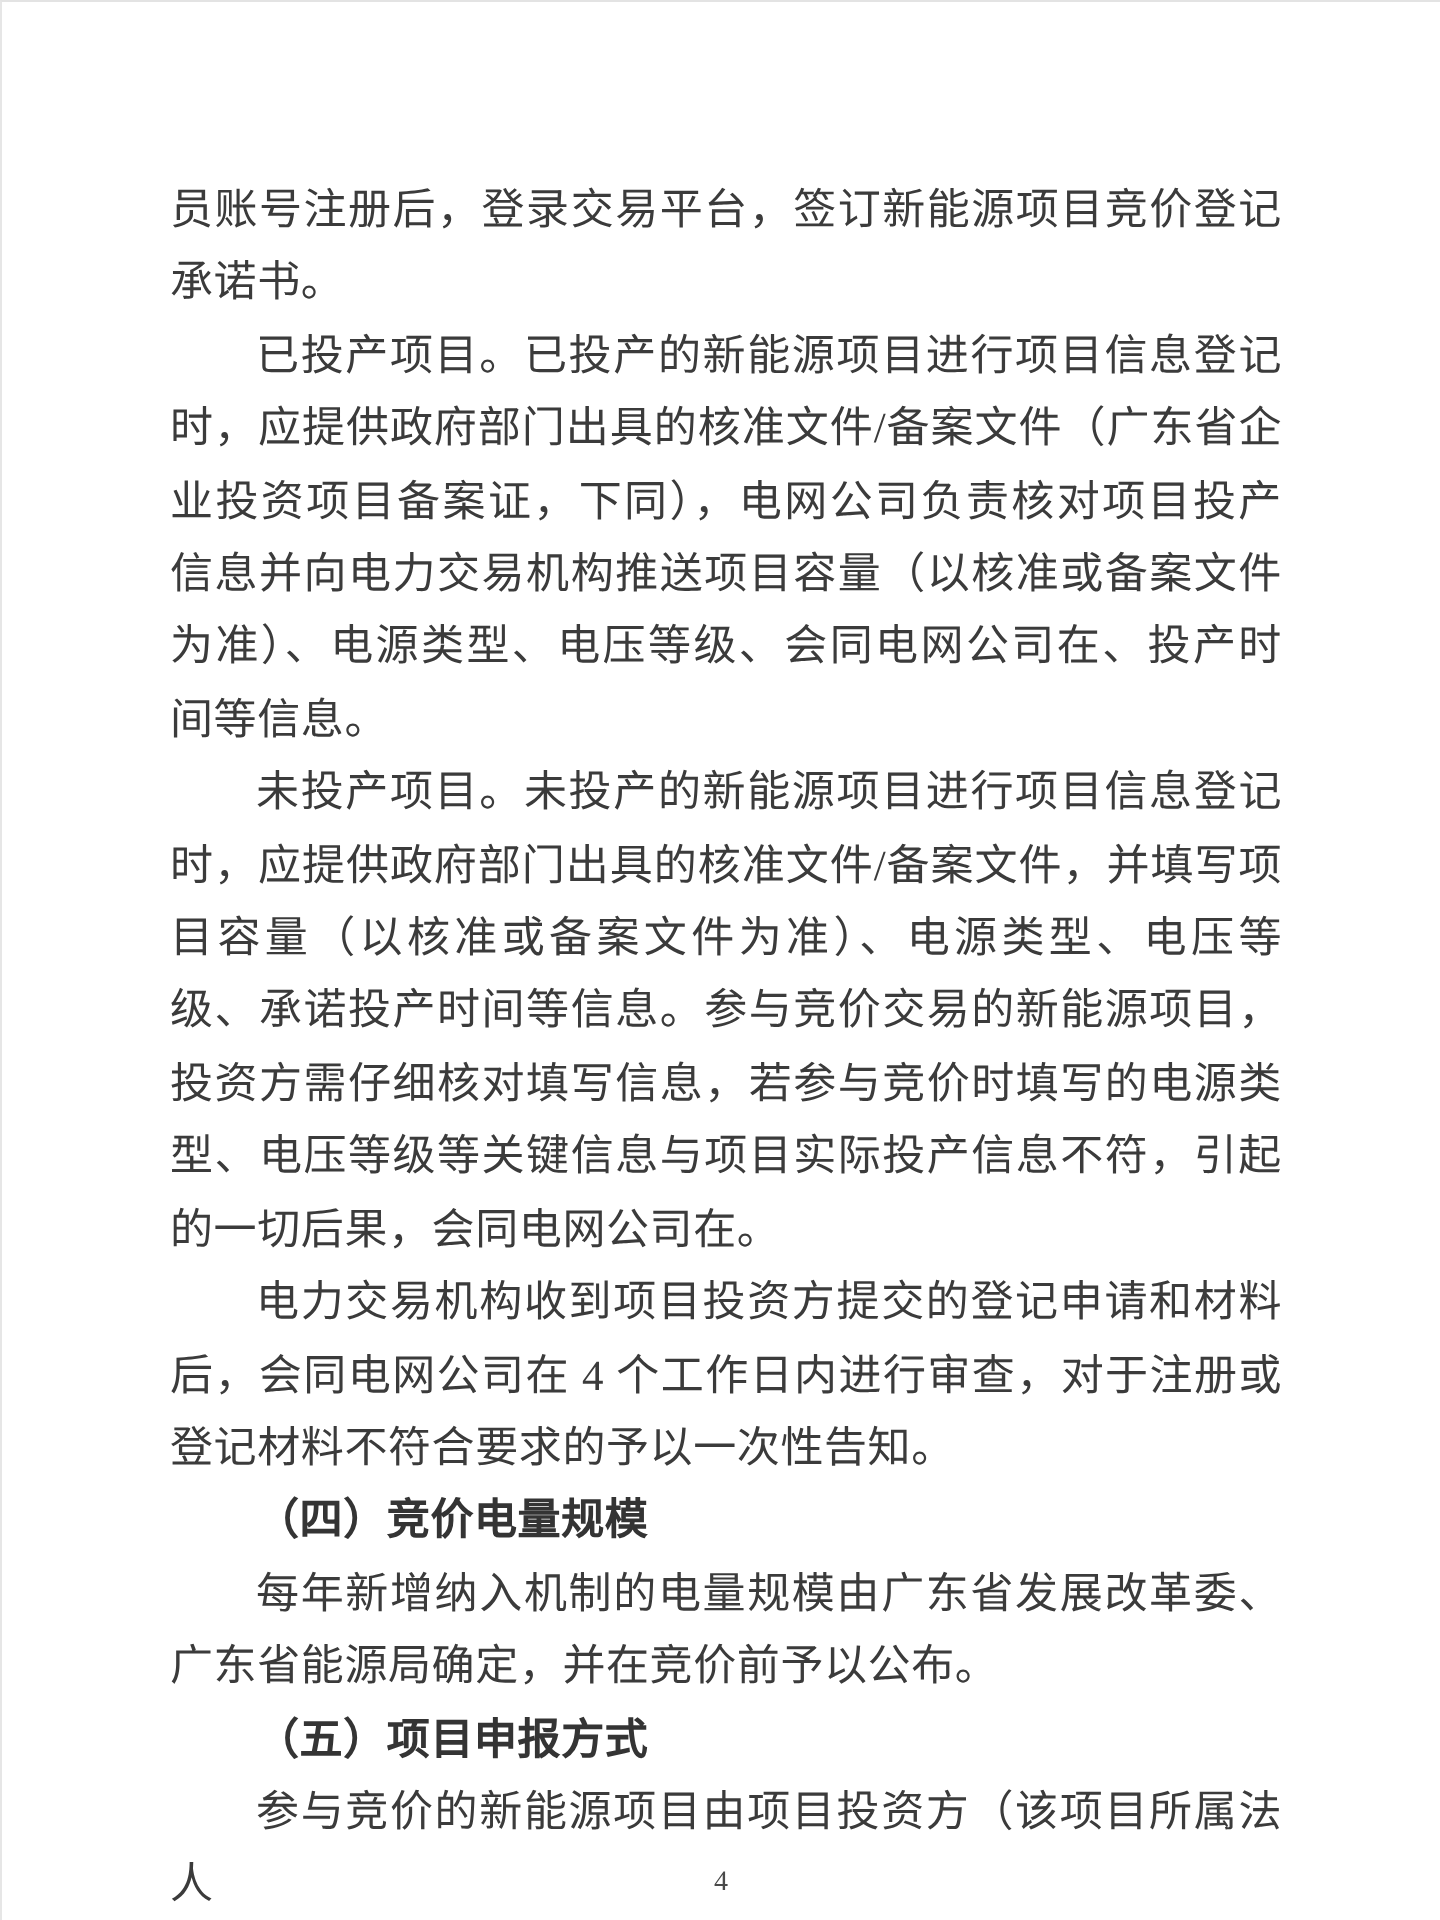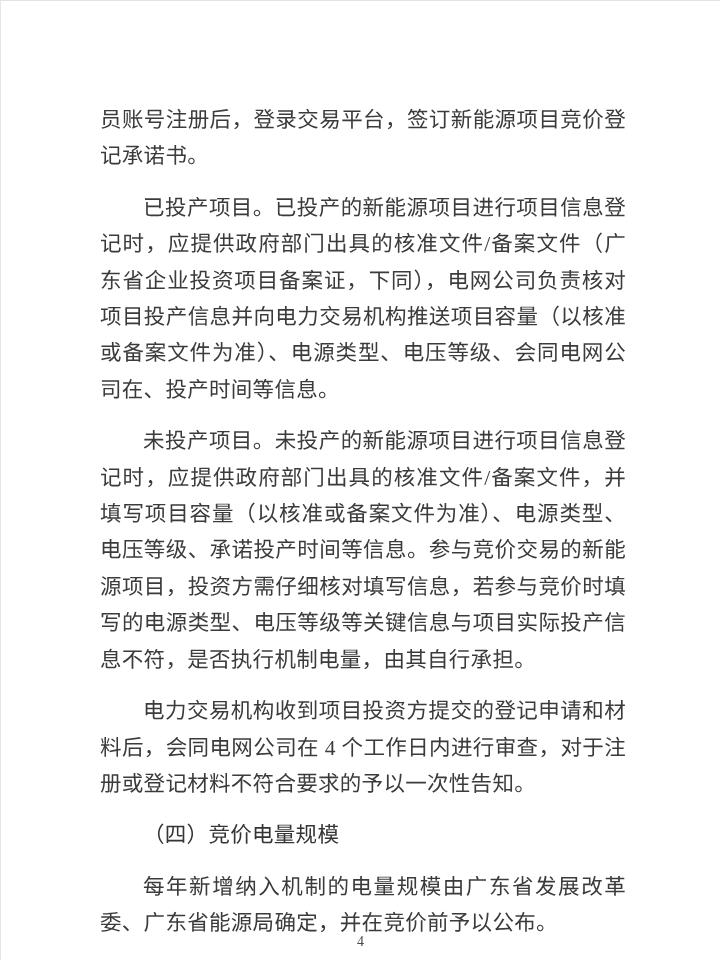--- a/index.html
+++ b/index.html
@@ -23,51 +23,52 @@
     top: 86px;
     left: 84px;
     width: 556px;
     font-size: 21.5px;
     line-height: 36.4px;
     letter-spacing: 0.3px;
     color: #3b3b3b;
     text-align: justify;
   }
   .content p {
-    margin: 15px;
+    margin: 0;
     padding: 0;
   }
   .indent {
     text-indent: 2em;
   }
   .subheading {
     text-indent: 2em;
   }
   .heading-bold {
     text-indent: 2em;
-    font-weight: normal;
+    font-weight: bold;
     color: #343434;
   }
   .footer {
     position: absolute;
     top: 933px;
     left: 0;
     width: 100%;
     text-align: center;
     font-size: 14px;
     color: #4a4a4a;
   }
 </style>
 </head>
 <body>
 
 <div class="page">
   <div class="content">
     <p class="continuation">员账号注册后，登录交易平台，签订新能源项目竞价登记承诺书。</p>
     <p class="indent">已投产项目。已投产的新能源项目进行项目信息登记时，应提供政府部门出具的核准文件/备案文件（广东省企业投资项目备案证，下同），电网公司负责核对项目投产信息并向电力交易机构推送项目容量（以核准或备案文件为准）、电源类型、电压等级、会同电网公司在、投产时间等信息。</p>
-    <p class="indent">未投产项目。未投产的新能源项目进行项目信息登记时，应提供政府部门出具的核准文件/备案文件，并填写项目容量（以核准或备案文件为准）、电源类型、电压等级、承诺投产时间等信息。参与竞价交易的新能源项目，投资方需仔细核对填写信息，若参与竞价时填写的电源类型、电压等级等关键信息与项目实际投产信息不符，是否执行机制电量，由其自行承担。</p>
+    <p class="indent">未投产项目。未投产的新能源项目进行项目信息登记时，应提供政府部门出具的核准文件/备案文件，并填写项目容量（以核准或备案文件为准）、电源类型、电压等级、承诺投产时间等信息。参与竞价交易的新能源项目，投资方需仔细核对填写信息，若参与竞价时填写的电源类型、电压等级等关键信息与项目实际投产信息不符，引起的一切后果，会同电网公司在。</p>
     <p class="indent">电力交易机构收到项目投资方提交的登记申请和材料后，会同电网公司在 4 个工作日内进行审查，对于注册或登记材料不符合要求的予以一次性告知。</p>
     <p class="heading-bold">（四）竞价电量规模</p>
     <p class="indent">每年新增纳入机制的电量规模由广东省发展改革委、广东省能源局确定，并在竞价前予以公布。</p>
+    <p class="heading-bold">（五）项目申报方式</p>
     <p class="indent">参与竞价的新能源项目由项目投资方（该项目所属法人</p>
   </div>
   <div class="footer">4</div>
 </div>
 
 </body></html>

